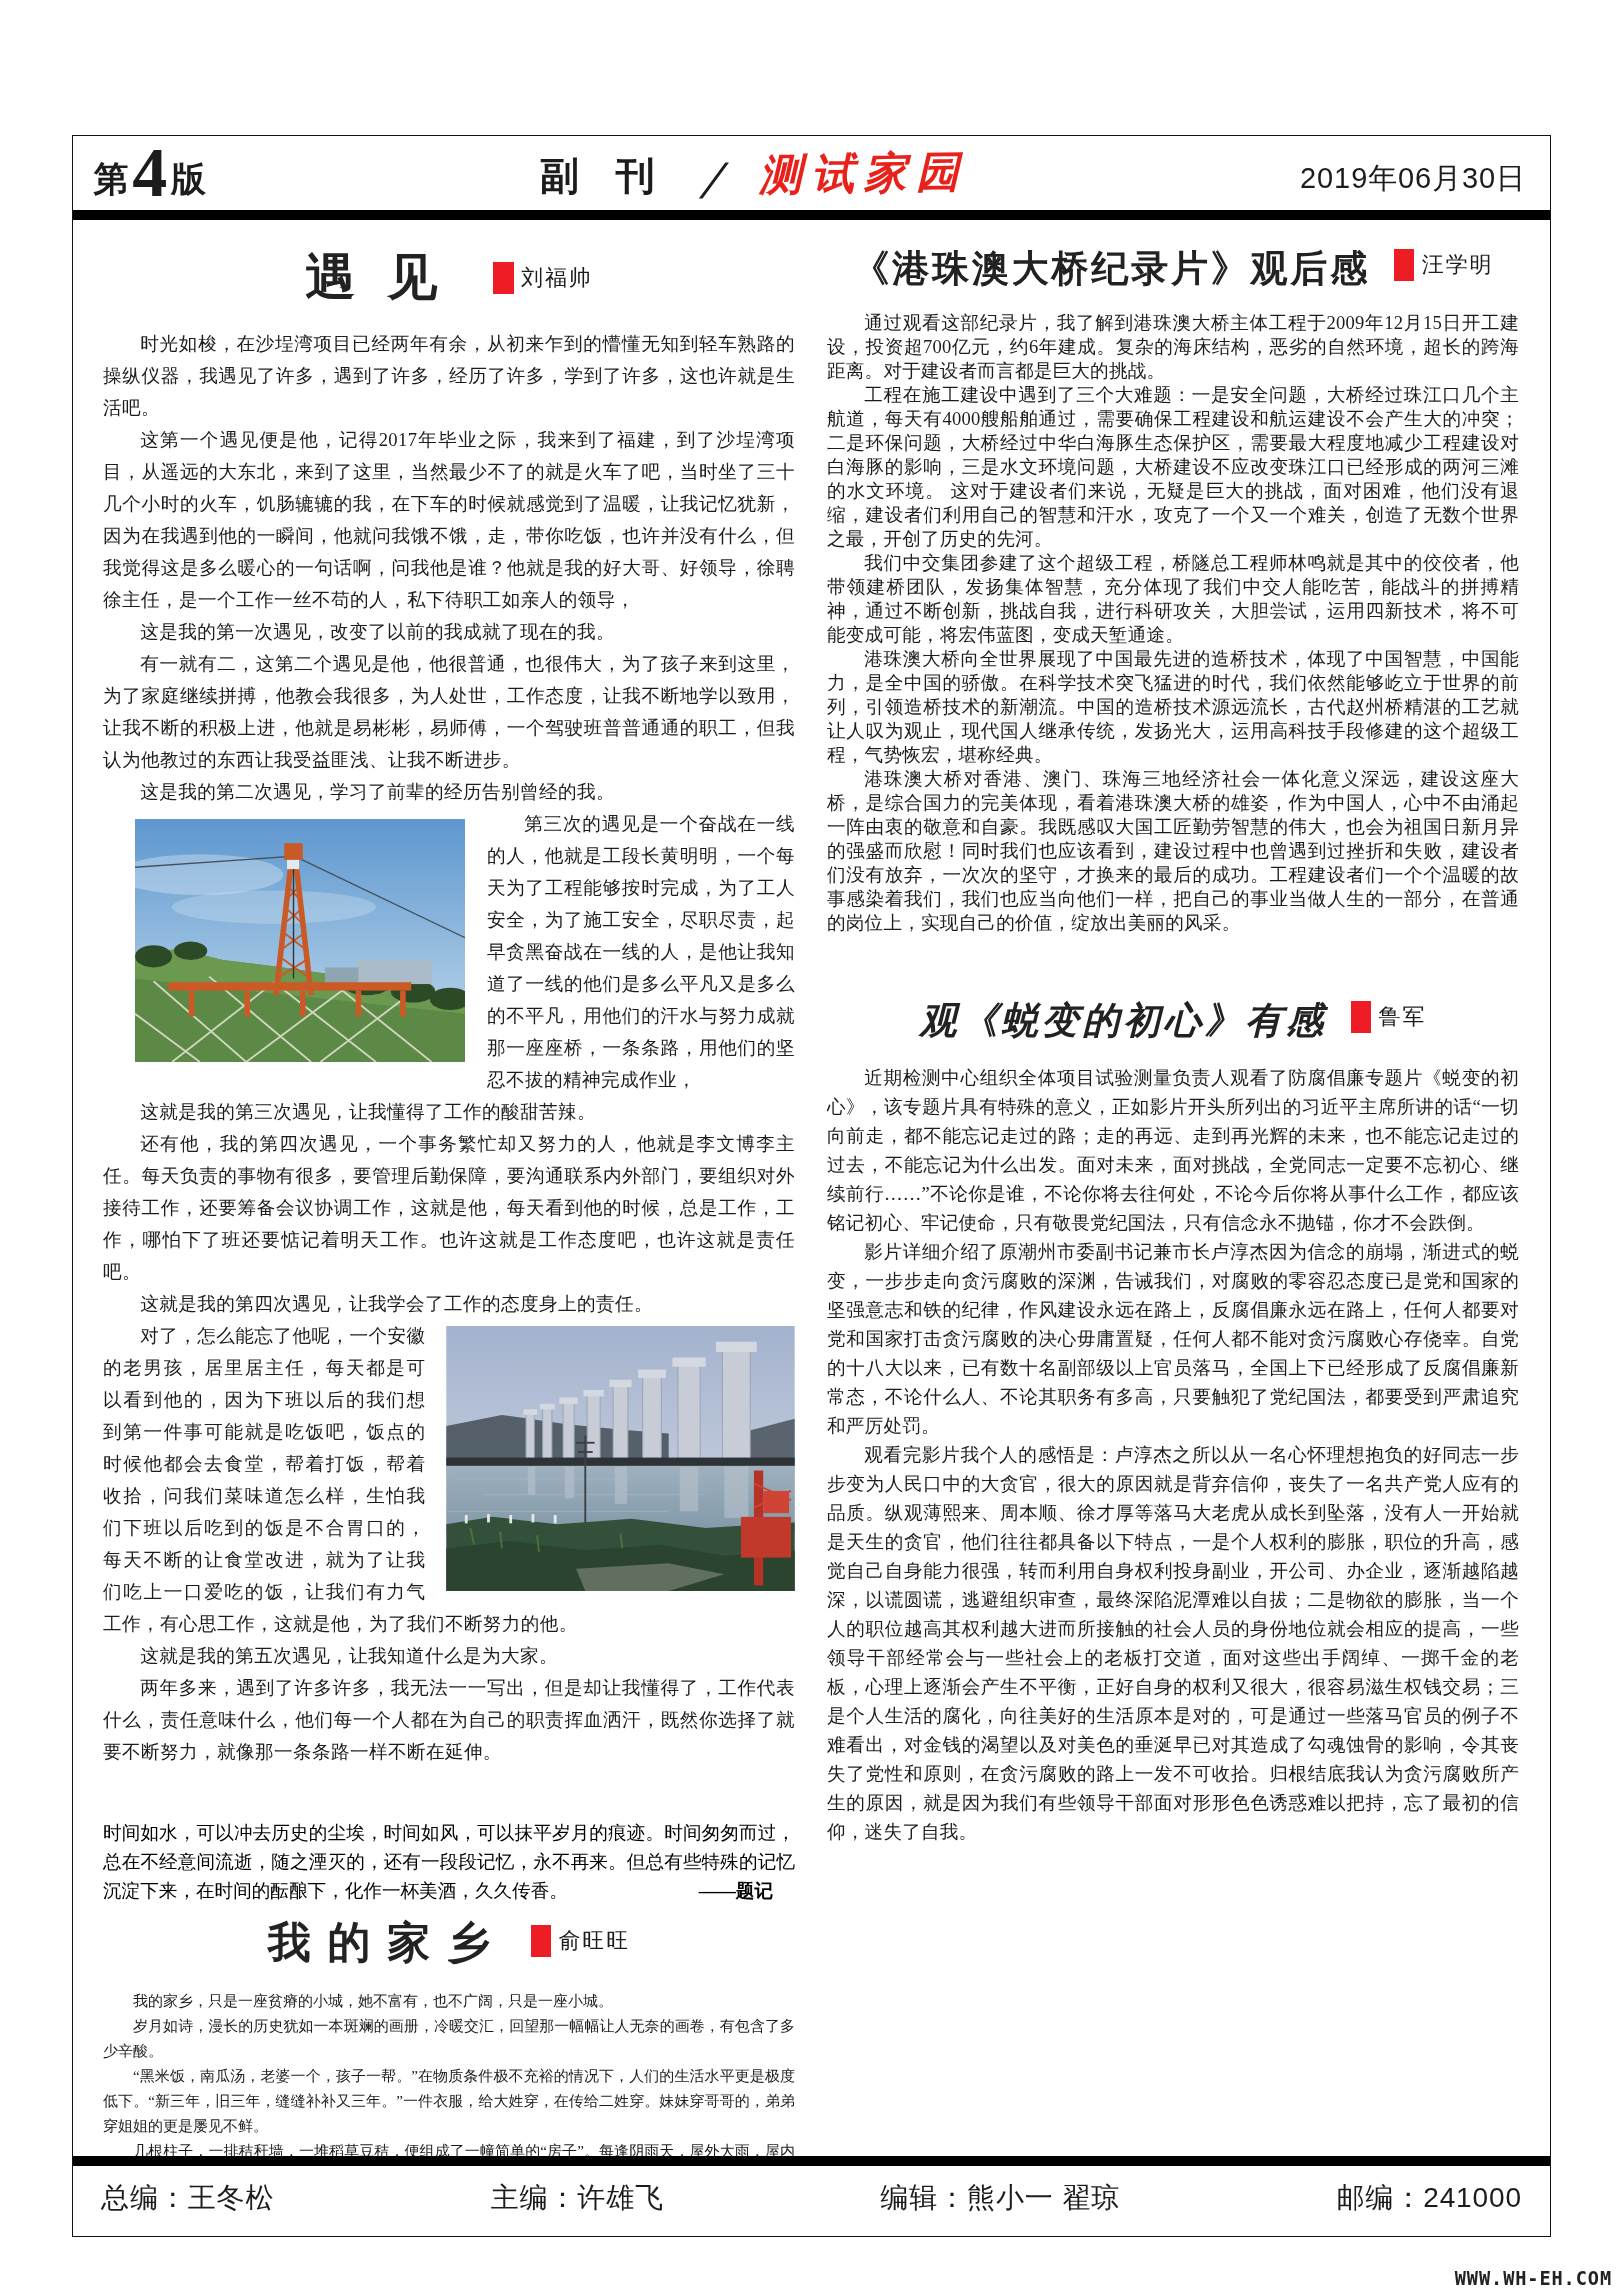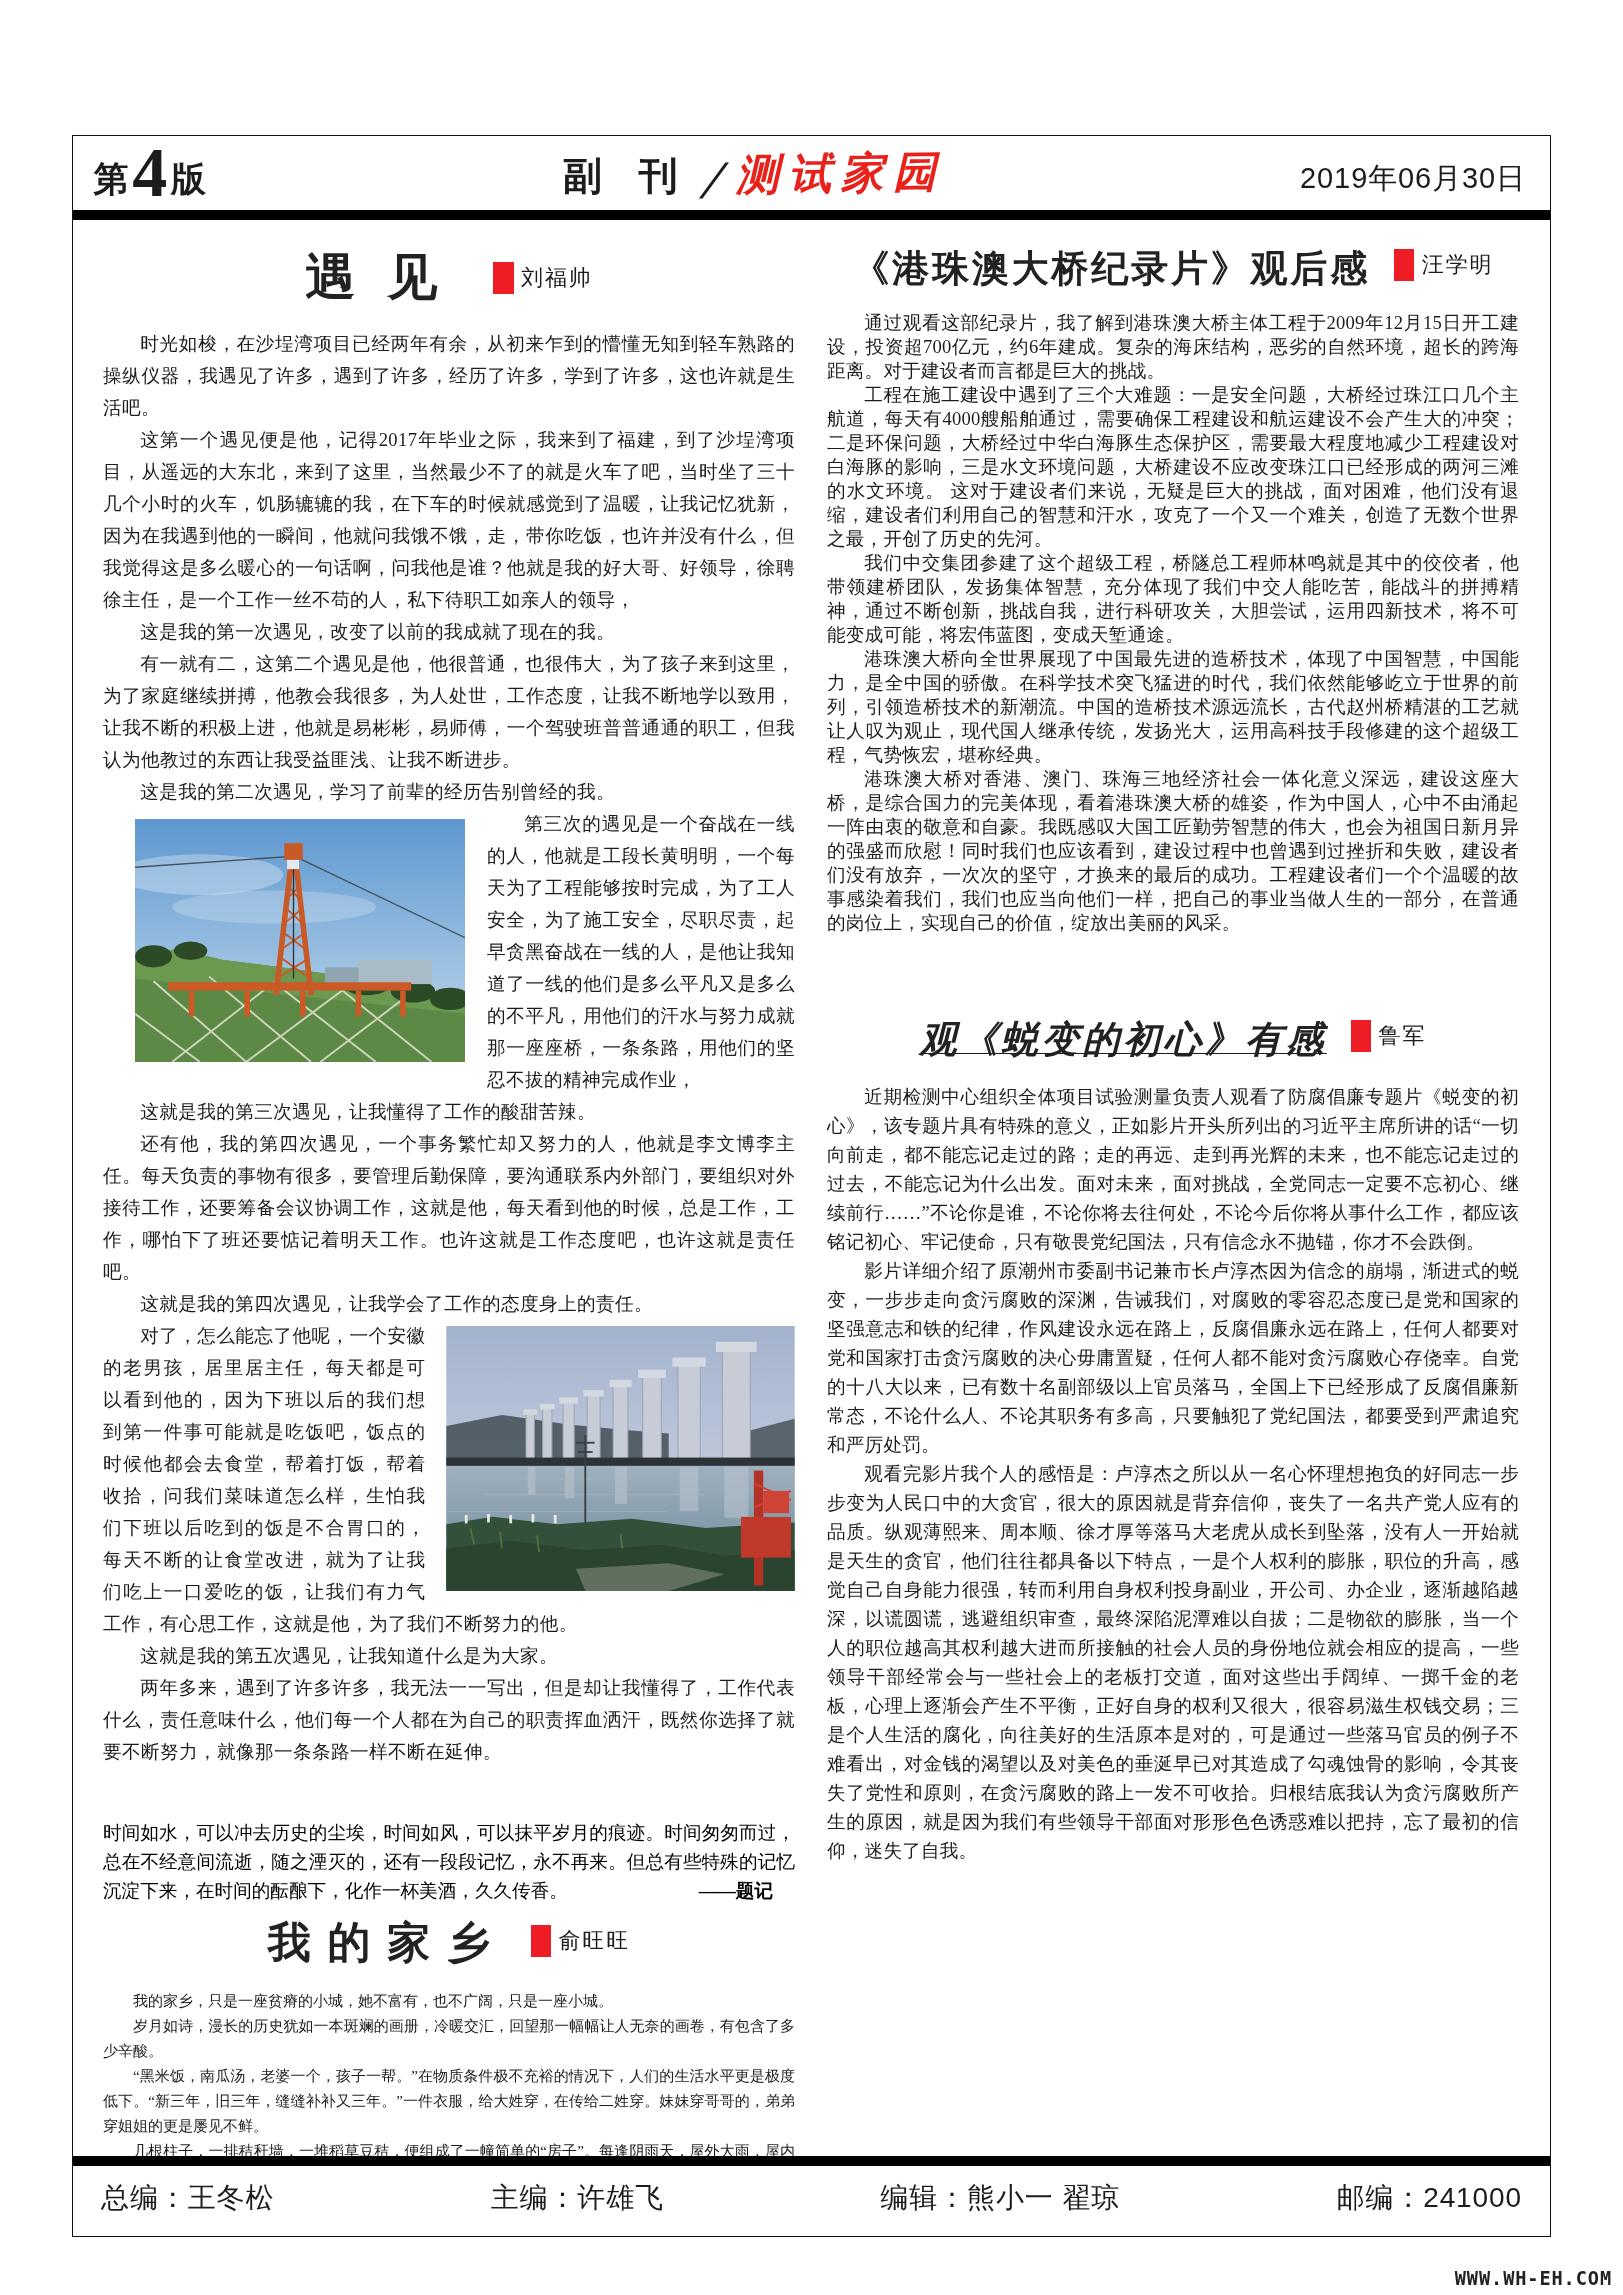--- a/index.html
+++ b/index.html
@@ -4,21 +4,21 @@
 <style>
   html,body{margin:0;padding:0;background:#ffffff;}
   body{width:1623px;height:2296px;position:relative;font-family:"Liberation Serif",serif;color:#1c1c1c;}
   .page{position:absolute;left:72px;top:135px;width:1479px;height:2102px;border:1.9px solid #111;
         box-sizing:border-box;display:flex;flex-direction:column;background:#fff;}
   
   .hd{display:flex;align-items:flex-end;justify-content:space-between;
       border-bottom:10.2px solid #000;padding:5.6px 24px 7.4px 20.4px;height:61px;box-sizing:content-box;}
   .hd .pageno{font-family:"Liberation Sans",sans-serif;font-size:35px;font-weight:700;letter-spacing:1.9px;display:flex;align-items:flex-end;}
   .hd .pageno .big4{font-size:70px;line-height:.85;font-weight:700;font-family:"Liberation Serif",serif;margin:0 1.9px;}
-  .hd .center{flex:1;display:flex;align-items:flex-end;justify-content:center;gap:15px;}
+  .hd .center{flex:1;display:flex;align-items:flex-end;justify-content:center;gap:38px;}
   .hd .section{font-family:"Liberation Sans",sans-serif;font-size:39px;font-weight:600;letter-spacing:13px;}
   .hd .slash{font-size:54px;font-weight:700;font-style:italic;line-height:.8;transform:skewX(-12deg);}
   .hd .masthead{color:#e8221a;font-size:43px;font-weight:700;font-style:italic;letter-spacing:9.3px;
       font-family:"Liberation Serif",serif;transform:rotate(-1deg);}
   .hd .date{font-family:"Liberation Sans",sans-serif;font-size:29px;letter-spacing:0.9px;padding-bottom:3.7px;}
   
   .columns{flex:1;display:flex;gap:32px;padding:15px 30px 0 30px;overflow:hidden;}
   .col{width:692px;box-sizing:border-box;}
   
   .art-head{text-align:center;margin:9.3px 0 16.7px 0;white-space:nowrap;}
@@ -38,21 +38,21 @@
   .jx p{font-size:15px;line-height:25px;letter-spacing:0;}
   
   .photo{border:0;margin:0;}
   .photo svg{display:block;}
   .photo1{float:left;width:330px;height:243px;margin:11px 22px 5.6px 32px;}
   .photo2{float:right;width:349px;height:265px;margin:5.6px 0 7.4px 20.4px;}
   
   .epigraph{clear:both;margin:50px 0 0 0;font-size:18.6px;line-height:29px;text-align:justify;color:#000000;}
   .epigraph .sign{float:right;margin-right:22px;font-weight:600;}
   .jx-head{}
-  .tb-head{margin-top:80px;text-decoration:underline;}
+  .tb-head{margin-top:61px;}
   
   .ft{border-top:10.2px solid #000;display:flex;align-items:center;justify-content:space-between;
       padding:13px 28px 18.6px 28px;font-family:"Liberation Sans",sans-serif;font-size:28px;letter-spacing:0.9px;}
   
   .watermark{position:absolute;right:11px;bottom:7.4px;font-family:"DejaVu Sans Mono",monospace;
       font-weight:700;font-size:18.6px;letter-spacing:0.9px;color:#222;}
 </style>
 </head>
 <body>
 

